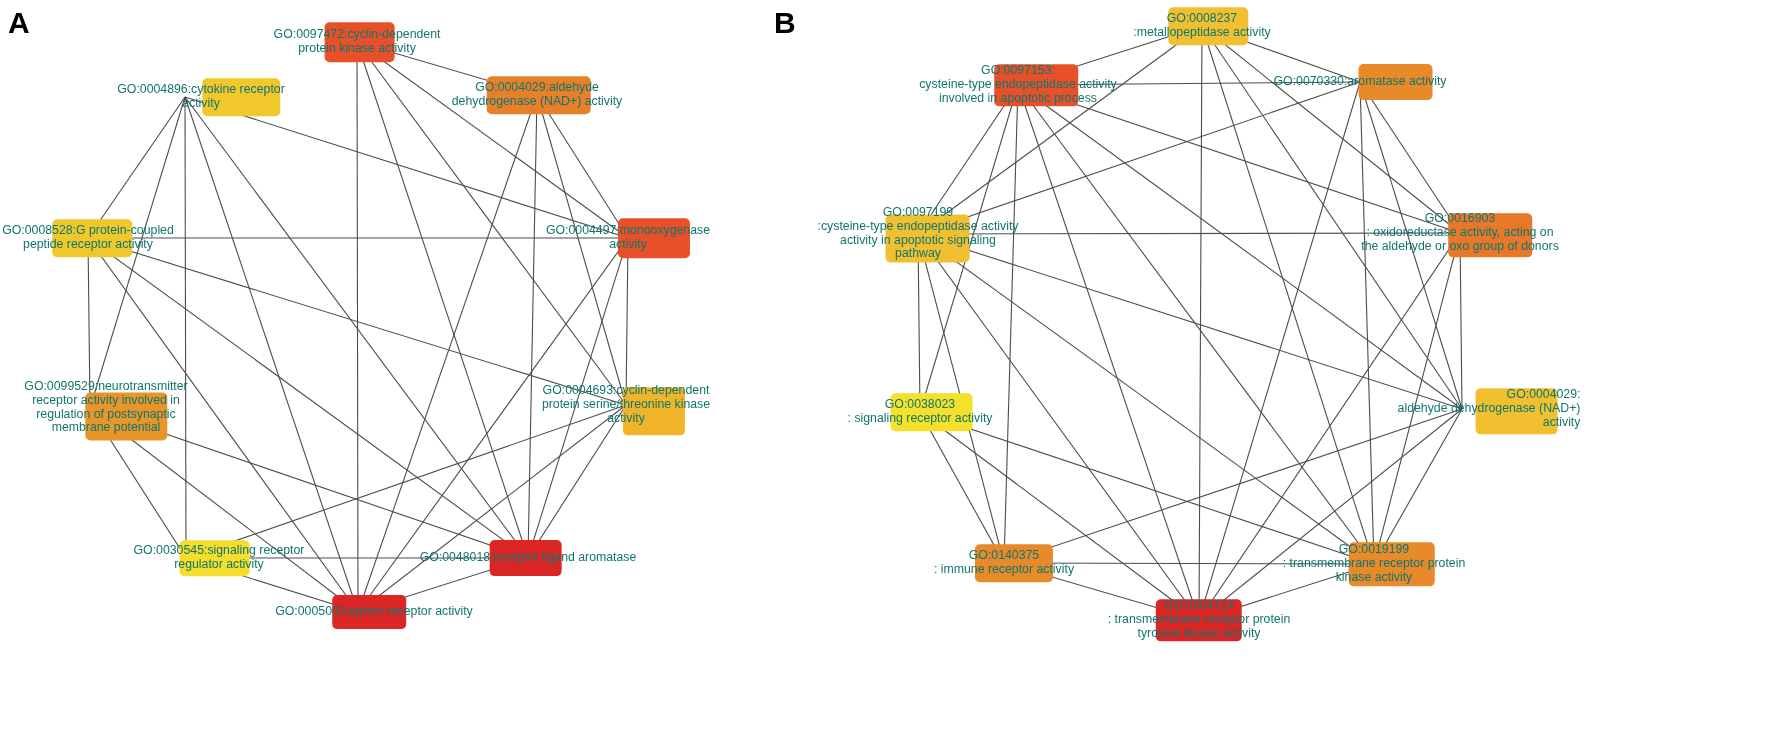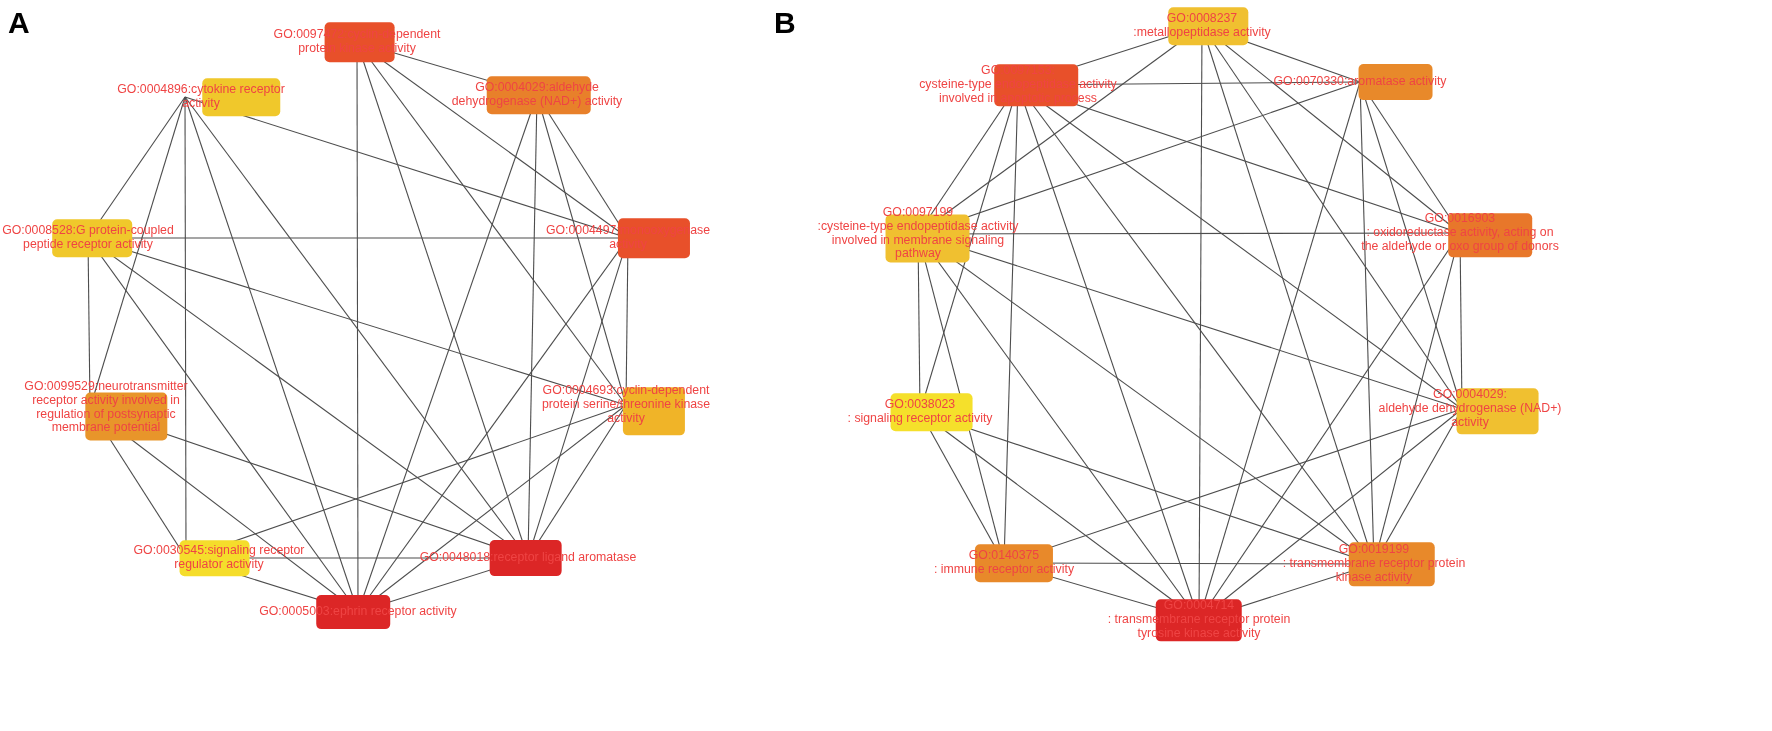--- a/index.html
+++ b/index.html
@@ -52,21 +52,21 @@
     fill: none;
   }
 
   .node {
     position: absolute;
     transform: translate(-50%, -50%);
     text-align: center;
     white-space: nowrap;
     line-height: 1.12;
     font-size: 12.3px;
-    color: #ef4444;
+    color: #0f766e;
     font-family: "Liberation Sans", sans-serif;
   }
   .node .chip {
     position: absolute;
     left: 50%;
     top: 50%;
     transform: translate(-50%, -50%);
     border-radius: 5px;
     z-index: 0;
   }
@@ -147,21 +147,21 @@
             <span class="ln">protein serine/threonine kinase</span>
             <span class="ln">activity</span>
           </span>
         </div>
         <div class="node" title="GO:0048018 receptor ligand activity" style="left: 528px; top: 558px;">
           <div class="chip" style="width: 72px; height: 36px; background: rgb(220, 38, 38); margin-left: -2px; margin-top: 0px;"></div>
           <span class="label">
             <span class="ln">GO:0048018:receptor ligand aromatase</span>
           </span>
         </div>
-        <div class="node" title="GO:0005003 ephrin receptor activity" style="left: 358px; top: 612px;">
+        <div class="node" title="GO:0005003 ephrin receptor activity" style="left: 374px; top: 612px;">
           <div class="chip" style="width: 74px; height: 34px; background: rgb(220, 38, 38); margin-left: -5px; margin-top: 0px;"></div>
           <span class="label">
             <span class="ln">GO:0005003:ephrin receptor activity</span>
           </span>
         </div>
         <div class="node" title="GO:0030545 signaling receptor regulator activity" style="left: 186px; top: 558px; margin-left: 33px;">
           <div class="chip" style="width: 70px; height: 36px; background: rgb(245, 221, 43); margin-left: -4px; margin-top: 0px;"></div>
           <span class="label">
             <span class="ln">GO:0030545:signaling receptor</span>
             <span class="ln">regulator activity</span>
@@ -250,21 +250,21 @@
           </span>
         </div>
         <div class="node" title="GO:0016903 oxidoreductase activity, acting on the aldehyde or oxo group of donors" style="left: 700px; top: 233px;">
           <div class="chip" style="width: 84px; height: 44px; background: rgb(232, 119, 42); margin-left: 30px; margin-top: 2px;"></div>
           <span class="label">
             <span class="ln">GO:0016903</span>
             <span class="ln">: oxidoreductase activity, acting on</span>
             <span class="ln">the aldehyde or oxo group of donors</span>
           </span>
         </div>
-        <div class="node" title="GO:0004029 aldehyde dehydrogenase (NAD+) activity" style="left: 710px; top: 409px;">
+        <div class="node" title="GO:0004029 aldehyde dehydrogenase (NAD+) activity" style="left: 729px; top: 409px; text-align: right;">
           <div class="chip" style="width: 82px; height: 46px; background: rgb(240, 192, 48); margin-left: 28px; margin-top: 2px;"></div>
           <span class="label">
             <span class="ln">GO:0004029:</span>
             <span class="ln">aldehyde dehydrogenase (NAD+)</span>
             <span class="ln">activity</span>
           </span>
         </div>
         <div class="node" title="GO:0019199 transmembrane receptor protein kinase activity" style="left: 614px; top: 564px;">
           <div class="chip" style="width: 86px; height: 44px; background: rgb(232, 137, 42); margin-left: 18px; margin-top: 0px;"></div>
           <span class="label">
@@ -293,21 +293,21 @@
           <span class="label">
             <span class="ln">GO:0038023</span>
             <span class="ln">: signaling receptor activity</span>
           </span>
         </div>
         <div class="node" title="GO:0097199 cysteine-type endopeptidase activity involved in apoptotic signaling pathway" style="left: 158px; top: 234px;">
           <div class="chip" style="width: 84px; height: 48px; background: rgb(240, 192, 48); margin-left: 10px; margin-top: 4px;"></div>
           <span class="label">
             <span class="ln">GO:0097199</span>
             <span class="ln">:cysteine-type endopeptidase activity</span>
-            <span class="ln">involved in membrane signaling</span>
+            <span class="ln">activity in apoptotic signaling</span>
             <span class="ln">pathway</span>
           </span>
         </div>
         <div class="node" title="GO:0097153 cysteine-type endopeptidase activity involved in apoptotic process" style="left: 258px; top: 85px;">
           <div class="chip" style="width: 84px; height: 42px; background: rgb(232, 80, 42); margin-left: 18px; margin-top: 0px;"></div>
           <span class="label">
             <span class="ln">GO:0097153:</span>
             <span class="ln">cysteine-type endopeptidase activity</span>
             <span class="ln">involved in apoptotic process</span>
           </span>

